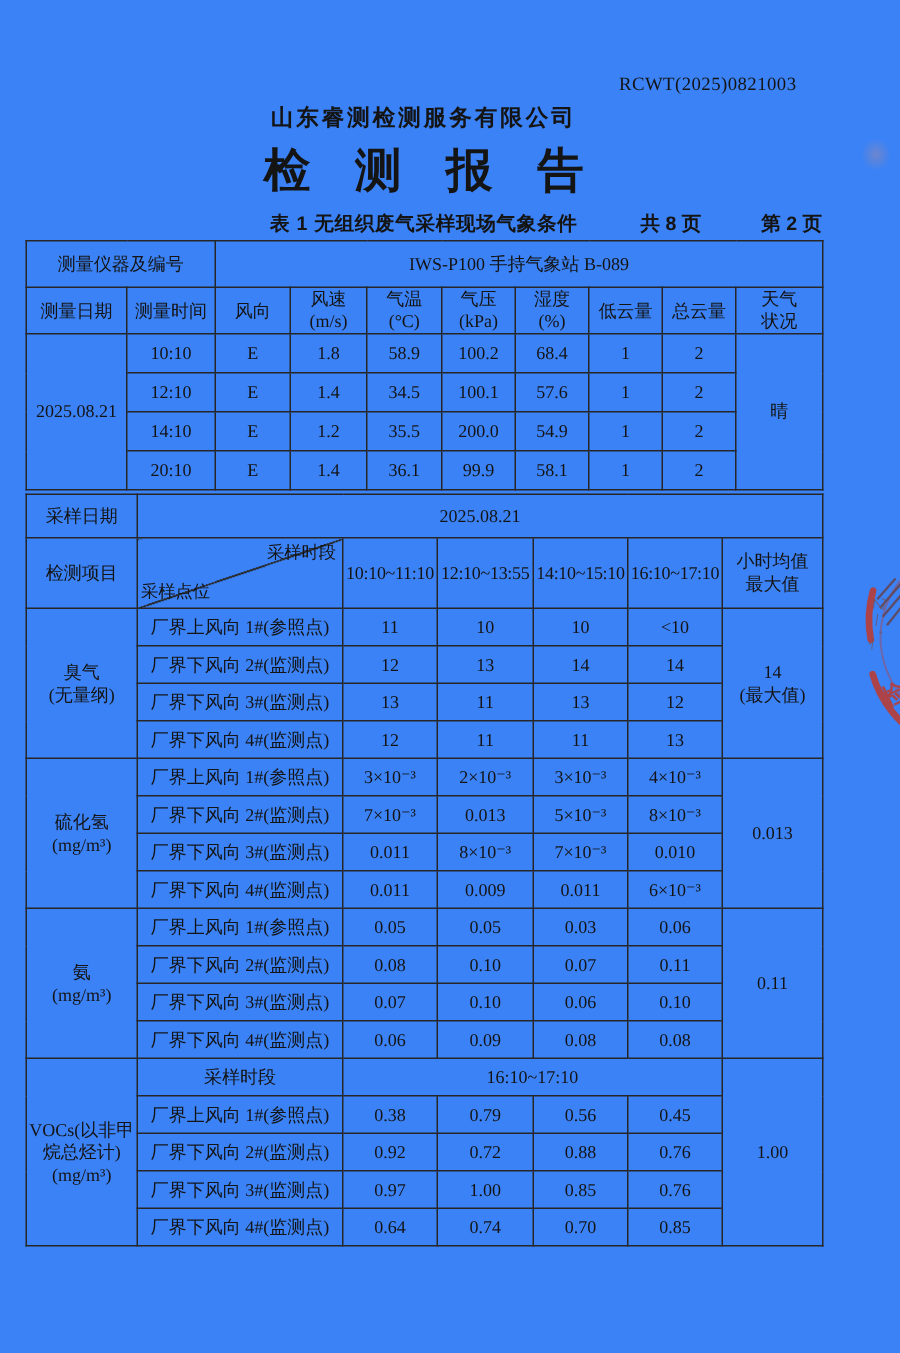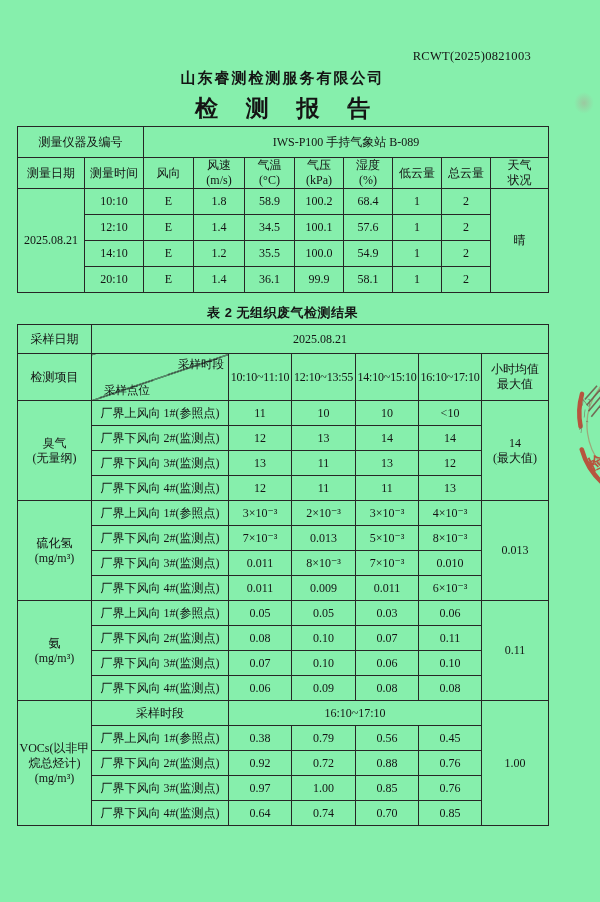--- a/index.html
+++ b/index.html
@@ -1,24 +1,24 @@
 <!DOCTYPE html>
 <html><head>
 <meta charset="utf-8">
 <style>
   html,body{margin:0;padding:0;background:#ffffff;}
   .sheet{
-    position:relative;width:600px;height:902px;background:#86efac;overflow:hidden;
+    position:relative;width:600px;height:902px;background:#3b82f6;overflow:hidden;
     font-family:"Liberation Serif","DejaVu Serif",serif;color:#141414;
   }
   .content{position:absolute;left:17px;top:0;width:531px;}
   .report-no{margin-top:49px;text-align:right;padding-right:17px;font-size:12.5px;letter-spacing:.3px;}
   .company{margin-top:5px;text-align:center;font-size:15px;font-weight:bold;letter-spacing:2px;
            font-family:Liberation Mono, monospace;}
-  .main-title{margin-top:5px;text-align:center;font-size:23px;font-weight:bold;
+  .main-title{margin-top:5px;text-align:center;font-size:31px;font-weight:bold;
               letter-spacing:11px;text-indent:11px;}
   .cap-row{position:relative;margin-top:5px;height:18px;
            font-family:"Liberation Sans","DejaVu Sans",sans-serif;}
   .cap1{position:absolute;left:0;right:0;text-align:center;font-size:13px;font-weight:bold;letter-spacing:.5px;}
   .pages{position:absolute;right:0;top:0;font-size:13px;font-weight:bold;}
   .pages .pnum{margin-left:40px;}
   .cap2{margin-top:11px;height:18px;text-align:center;font-size:13px;font-weight:bold;letter-spacing:.5px;
         font-family:"Liberation Sans","DejaVu Sans",sans-serif;}
 
   table.tbl{border-collapse:collapse;table-layout:fixed;width:531px;margin-top:2px;
@@ -34,37 +34,43 @@
   .t2{margin-top:3px;}
   td.pt{font-size:11.5px;white-space:nowrap;}
   td.tc{font-size:10.5px;letter-spacing:-0.2px;}
   td.mh{font-size:11.5px;}
   td.item{font-size:11.5px;}
   td.diag{position:relative;
     background-image:linear-gradient(to bottom right,
       transparent calc(50% - 0.6px), #262626 calc(50% - 0.6px),
       #262626 calc(50% + 0.6px), transparent calc(50% + 0.6px));}
   .diag .dt{position:absolute;top:3px;right:4px;font-size:11.5px;}
-  .diag .db{position:absolute;bottom:3px;left:12px;font-size:11.5px;}
+  .diag .db{position:absolute;bottom:3px;left:2px;font-size:11.5px;}
 
   .stamp{position:absolute;left:555px;top:345px;width:140px;height:170px;opacity:.85;}
   .speck{position:absolute;left:574px;top:92px;width:20px;height:22px;border-radius:50%;
          background:radial-gradient(rgba(190,140,140,.38),rgba(190,140,140,0) 70%);}
 </style>
 </head>
 <body>
 
 <div class="sheet">
   <div class="speck"></div>
 
   <div class="content">
     <div class="report-no">RCWT(2025)0821003</div>
     <div class="company">山东睿测检测服务有限公司</div>
     <div class="main-title">检 测 报 告</div>
 
+    <div class="cap-row">
+      <div class="cap1">表 1  无组织废气采样现场气象条件</div>
+      <div class="pages">
+        <span>共 8 页</span><span class="pnum">第 2 页</span>
+      </div>
+    </div>
 
     <table class="tbl t1">
       <colgroup>
         <col style="width:67px">
           <col style="width:59px">
           <col style="width:50px">
           <col style="width:51px">
           <col style="width:50px">
         <col style="width:49px">
           <col style="width:49px">
@@ -124,39 +130,38 @@
         <td>100.1</td>
         <td>57.6</td>
         <td>1</td>
         <td>2</td>
       </tr>
       <tr class="rd">
         <td>14:10</td>
         <td>E</td>
         <td>1.2</td>
         <td>35.5</td>
-        <td>100.0</td>
+        <td>200.0</td>
         <td>54.9</td>
         <td>1</td>
         <td>2</td>
       </tr>
       <tr class="rd">
         <td>20:10</td>
         <td>E</td>
         <td>1.4</td>
         <td>36.1</td>
         <td>99.9</td>
         <td>58.1</td>
         <td>1</td>
         <td>2</td>
       </tr>
     </tbody>
       </table>
 
-    <div class="cap2">表 2  无组织废气检测结果</div>
 
     <table class="tbl t2">
       <colgroup>
         <col style="width:74px">
           <col style="width:137px">
           <col style="width:63px">
           <col style="width:64px">
         <col style="width:63px">
           <col style="width:63px">
           <col style="width:67px">

